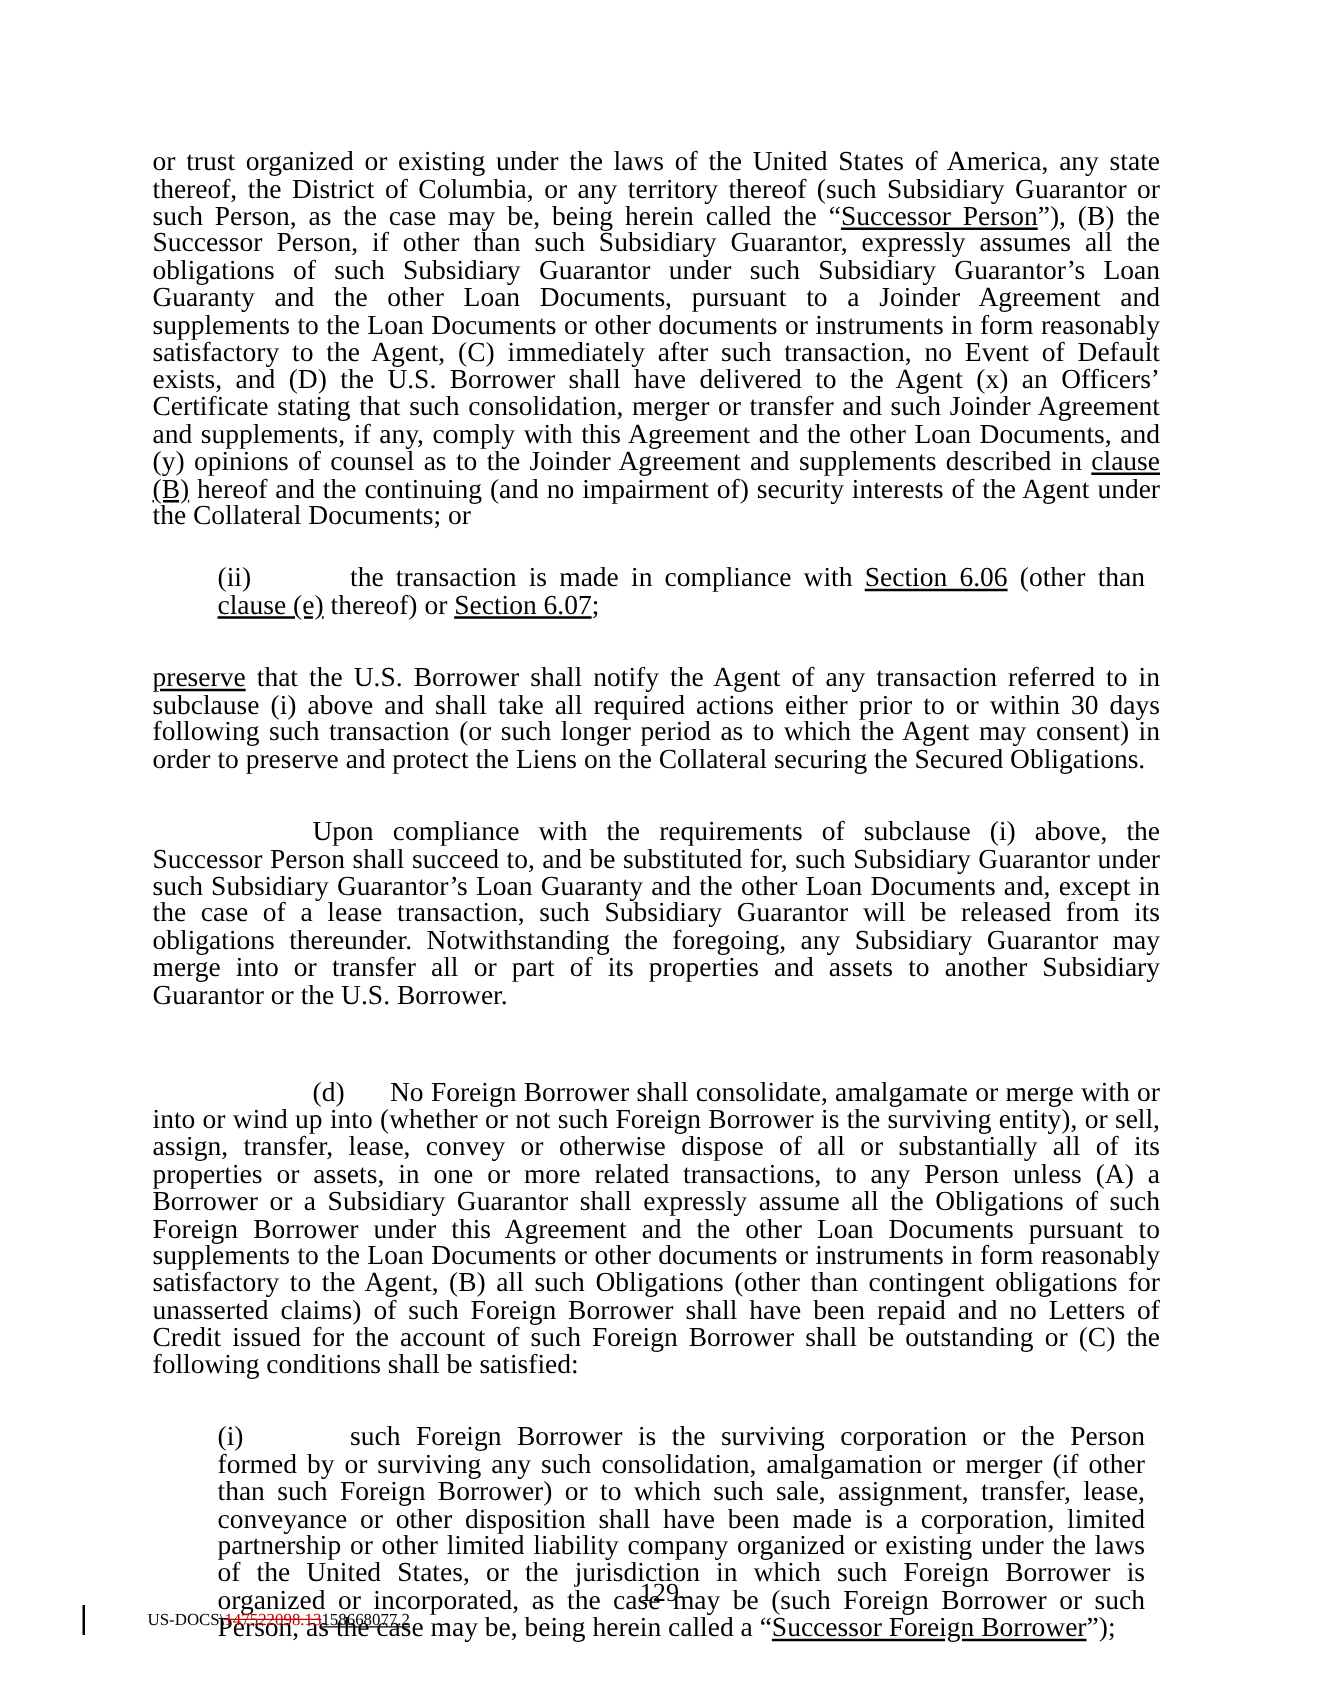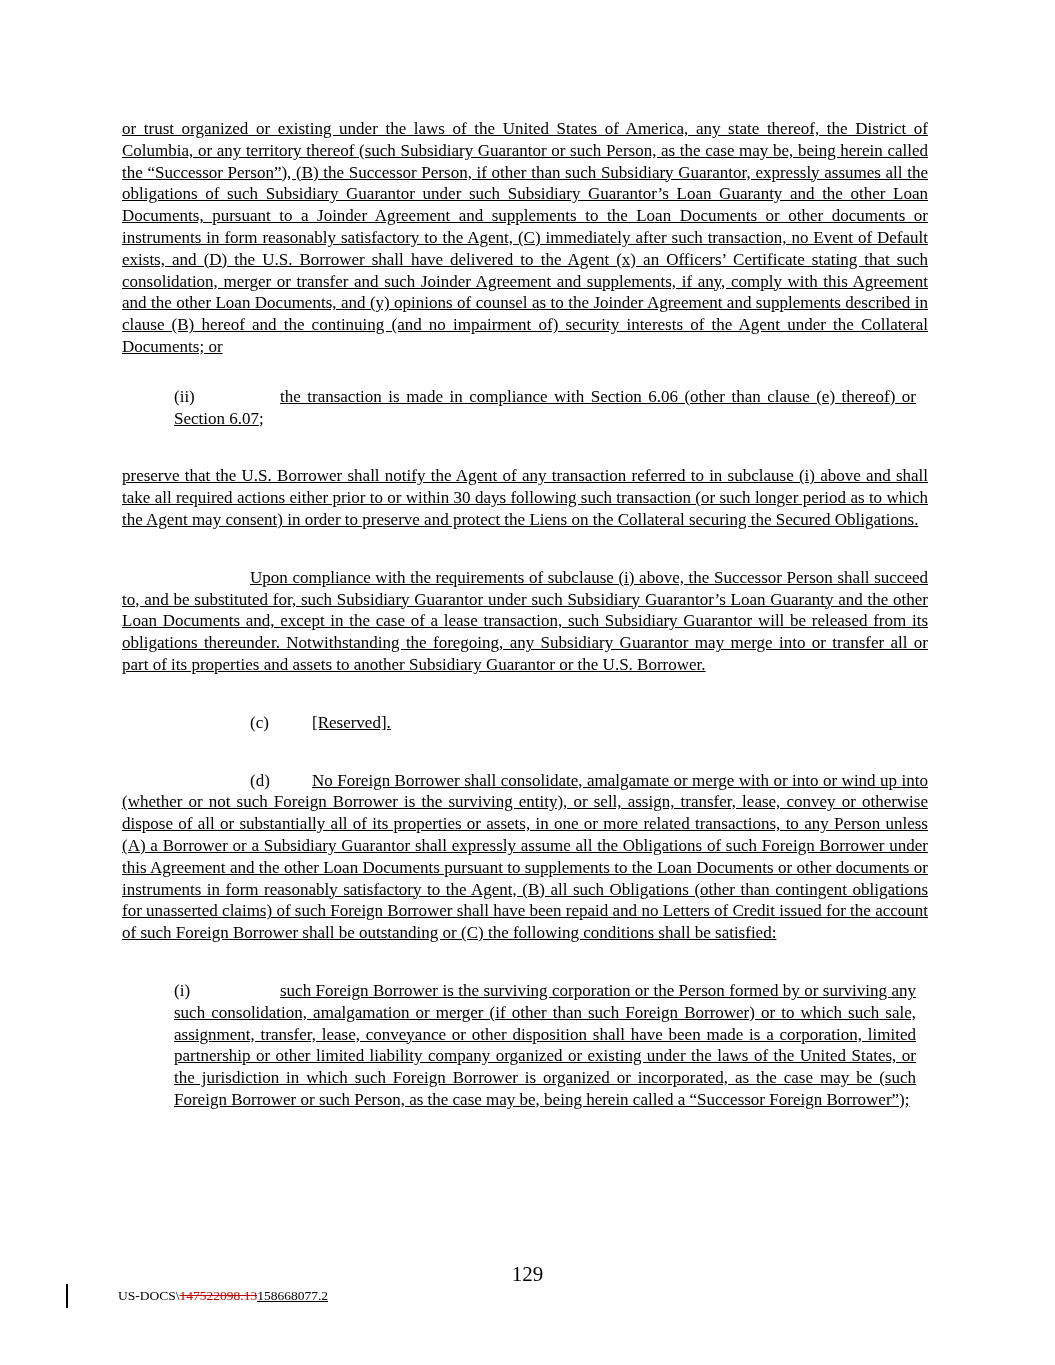--- a/index.html
+++ b/index.html
@@ -17,25 +17,24 @@
     box-sizing: border-box;
   }
   .content {
     position: absolute;
     left: 122px;
     top: 118px;
     width: 806px;
   }
   p {
     margin: 0 0 16px 0;
-    font-size: 17px;
+    font-size: 22px;
     line-height: 21.8px;
     text-align: justify;
     text-justify: inter-word;
-    text-decoration: underline;
   }
   p.last { margin-bottom: 0; }
   .indent-block {
     margin-left: 52px;
     width: 742px;
   }
   .hang-num {
     display: inline-block;
     width: 106px;
   }
@@ -118,23 +117,20 @@
     </p>
 
     <div class="spacer-md"></div>
 
     <p class="lead-indent">
       <span>Upon compliance with the requirements of subclause (i) above, the Successor Person shall succeed to, and be substituted for, such Subsidiary Guarantor under such Subsidiary Guarantor’s Loan Guaranty and the other Loan Documents and, except in the case of a lease transaction, such Subsidiary Guarantor will be released from its obligations thereunder. Notwithstanding the foregoing, any Subsidiary Guarantor may merge into or transfer all or part of its properties and assets to another Subsidiary Guarantor or the U.S. Borrower.</span>
     </p>
 
     <div class="spacer-md"></div>
 
-    <p>
-      <span style="display:inline-block;width:128px;"></span><span class="hang-num-short">(c)</span><span>[Reserved].</span>
-    </p>
 
     <div class="spacer-md"></div>
 
     <p>
       <span style="display:inline-block;width:128px;"></span><span class="hang-num-short">(d)</span><span>No Foreign Borrower shall consolidate, amalgamate or merge with or into or wind up into (whether or not such Foreign Borrower is the surviving entity), or sell, assign, transfer, lease, convey or otherwise dispose of all or substantially all of its properties or assets, in one or more related transactions, to any Person unless (A) a Borrower or a Subsidiary Guarantor shall expressly assume all the Obligations of such Foreign Borrower under this Agreement and the other Loan Documents pursuant to supplements to the Loan Documents or other documents or instruments in form reasonably satisfactory to the Agent, (B) all such Obligations (other than contingent obligations for unasserted claims) of such Foreign Borrower shall have been repaid and no Letters of Credit issued for the account of such Foreign Borrower shall be outstanding or (C) the following conditions shall be satisfied:</span>
     </p>
 
     <div class="spacer-md"></div>
 
     <div class="indent-block">

